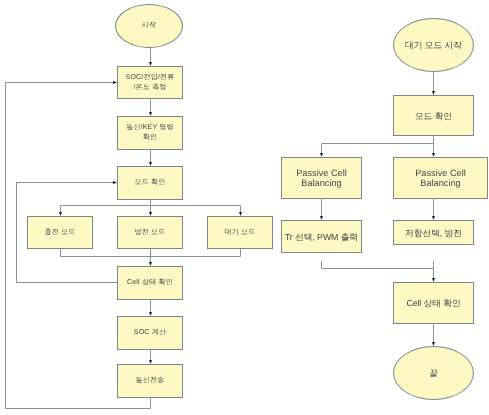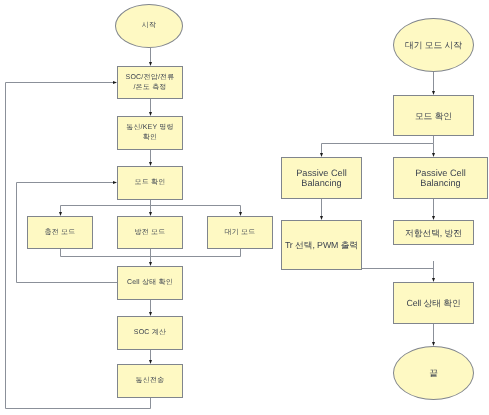--- a/index.html
+++ b/index.html
@@ -69,21 +69,21 @@
   #node-discharge   { left: 117px; top: 216px; width: 66px; height: 33px; }
   #node-standby     { left: 207px; top: 216px; width: 66px; height: 33px; }
   #node-cell-state  { left: 117px; top: 266px; width: 66px; height: 34px; }
   #node-soc-calc    { left: 117px; top: 316px; width: 66px; height: 34px; }
   #node-comm-send   { left: 117px; top: 364px; width: 66px; height: 34px; }
 
   #node-idle-start  { left: 393px; top:  18px; width: 81px; height: 54px; }
   #node-mode-check2 { left: 393px; top:  95px; width: 81px; height: 41px; }
   #node-active-cb   { left: 281px; top: 157px; width: 81px; height: 42px; }
   #node-passive-cb  { left: 393px; top: 157px; width: 95px; height: 42px; text-align: center; }
-  #node-tr-pwm      { left: 281px; top: 220px; width: 81px; height: 50px; }
+  #node-tr-pwm      { left: 281px; top: 220px; width: 81px; height: 33px; }
   #node-res-disch   { left: 393px; top: 220px; width: 81px; height: 25px; }
   #node-cell-state2 { left: 393px; top: 282px; width: 81px; height: 42px; }
   #node-end         { left: 393px; top: 346px; width: 81px; height: 54px; }
 </style>
 </head>
 <body>
 
 <div id="canvas">
 
   <svg class="edge-layer" id="edge-layer" viewBox="0 0 489 415">

